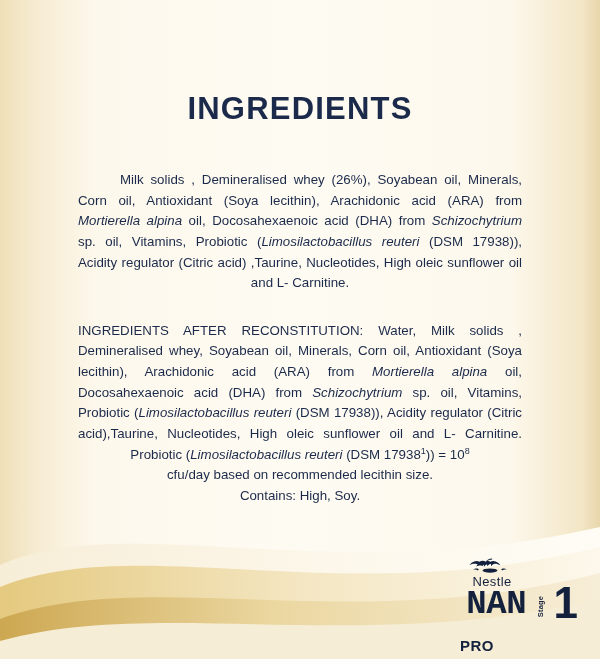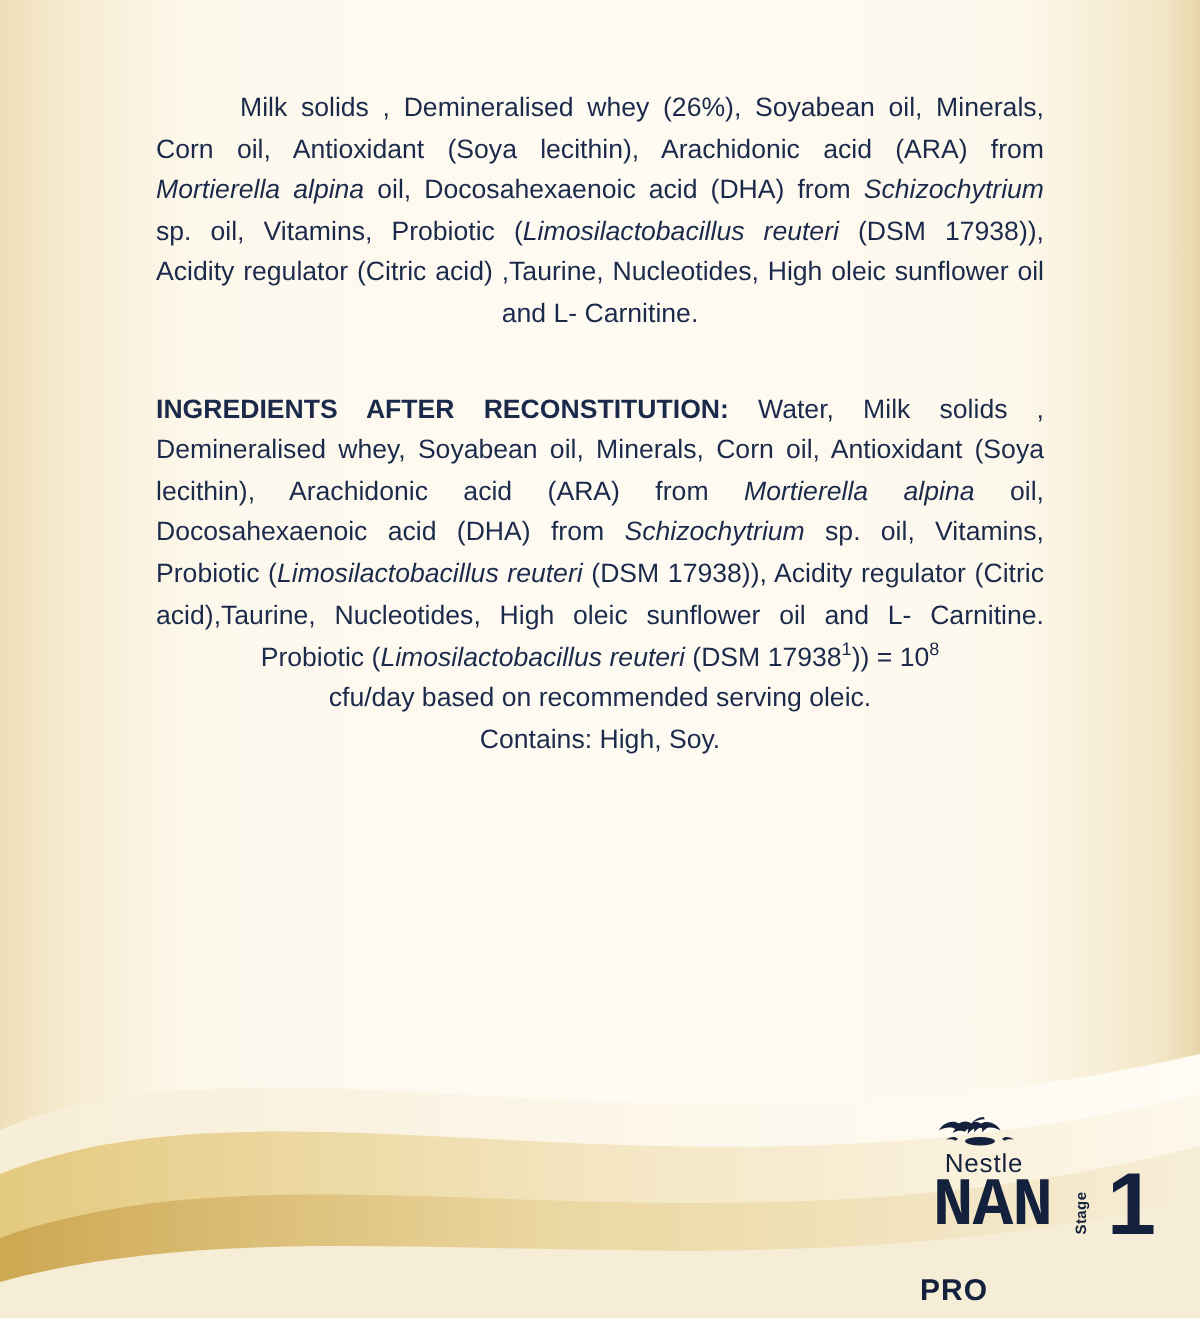--- a/index.html
+++ b/index.html
@@ -57,21 +57,21 @@
     text-align: justify;
     text-align-last: center;
   }
   .para.p1 {
     text-indent: 42px;
   }
   .para.p2 {
     margin-top: 27px;
   }
   .para.p2 .lead {
-    font-weight: 700;
+    font-weight: 400;
     margin-top: 43px;
   }
   .ital { font-style: italic; }
   .sup { font-size: 9px; vertical-align: super; }
   .center-line {
     display: block;
     text-align: center;
   }
 
   
@@ -172,28 +172,29 @@
         </linearGradient>
       </defs>
       <path d="M0,96 C130,40 330,120 600,58 L600,190 L0,190 Z" fill="url(#g3)"></path>
       <path d="M0,118 C140,62 340,142 600,78 L600,190 L0,190 Z" fill="url(#g2)"></path>
       <path d="M0,150 C150,96 350,168 600,104 L600,190 L0,190 Z" fill="url(#g1)" opacity="0.85"></path>
       <path d="M0,172 C160,128 360,186 600,130 L600,190 L0,190 Z" fill="#f6edd6"></path>
     </svg>
   </div>
 
   <div class="content">
+    <h1 class="title">INGREDIENTS</h1>
 
     <p class="para p1">
       <span><span>Milk solids , Demineralised whey (26%), Soyabean oil, Minerals, Corn oil, Antioxidant (Soya lecithin), Arachidonic acid (ARA) from </span><span class="ital">Mortierella alpina</span><span> oil, Docosahexaenoic acid (DHA) from </span><span class="ital">Schizochytrium</span><span> sp. oil, Vitamins, Probiotic (</span><span class="ital">Limosilactobacillus reuteri</span><span> (DSM 17938)), Acidity regulator (Citric acid) ,Taurine, Nucleotides, High oleic sunflower oil and L- Carnitine.</span></span>
     </p>
 
     <p class="para p2">
       <span class="lead">INGREDIENTS AFTER RECONSTITUTION:</span><span><span> Water, Milk solids , Demineralised whey, Soyabean oil, Minerals, Corn oil, Antioxidant (Soya lecithin), Arachidonic acid (ARA) from </span><span class="ital">Mortierella alpina</span><span> oil, Docosahexaenoic acid (DHA) from </span><span class="ital">Schizochytrium</span><span> sp. oil, Vitamins, Probiotic (</span><span class="ital">Limosilactobacillus reuteri</span><span> (DSM 17938)), Acidity regulator (Citric acid),Taurine, Nucleotides, High oleic sunflower oil and L- Carnitine. Probiotic (</span><span class="ital">Limosilactobacillus reuteri</span><span> (DSM 17938</span><span class="sup">1</span><span>)) = 10</span><span class="sup">8</span></span>
-      <span class="center-line">cfu/day based on recommended serving oleic.</span>
+      <span class="center-line">cfu/day based on recommended lecithin size.</span>
       <span class="center-line">Contains: High, Soy.</span>
     </p>
   </div>
 
   <div class="logo-block">
     <div class="nestle-mark">
       <span class="nestle-nest">
         <svg width="90" height="16" viewBox="0 0 90 16" xmlns="http://www.w3.org/2000/svg">
           <g fill="#14213d">
             <path d="M45 1.5c-3 0-5 1.6-6.2 3.2-.9-.6-2-1-3.1-1-1.2 0-2.3.4-3.2 1-1-.5-2-.8-3-.8-3.4 0-6 2.3-7 4.2 2.4-1.3 4.3-1.6 6.1-1.3.7.1 1.4.4 2 .7-.6.6-1 1.3-1.3 2 1.9-1 3.4-1.2 4.7-1 .5.1 1 .2 1.4.4.5-.6 1.1-1.1 1.8-1.5-.3.9-.4 1.8-.3 2.6.9-1.4 2-2.3 3.1-2.8.2.7.2 1.4.1 2.1.9-1.2 1.8-2 2.8-2.4.4 0 .8.1 1.2.3-.1.7-.1 1.4.1 2 .8-1.2 1.7-2 2.7-2.3 1.8-.5 4 0 6.4 1.4-1-2-3.6-4.3-7-4.3-1 0-2 .3-3 .8-.9-.6-2-1-3.2-1-.4 0-.7 0-1 .1C41.6 3.4 43.1 2.6 45 2.6c.1 0 .2 0 .3 0-.1-.4-.2-.8-.3-1.1z"></path>

